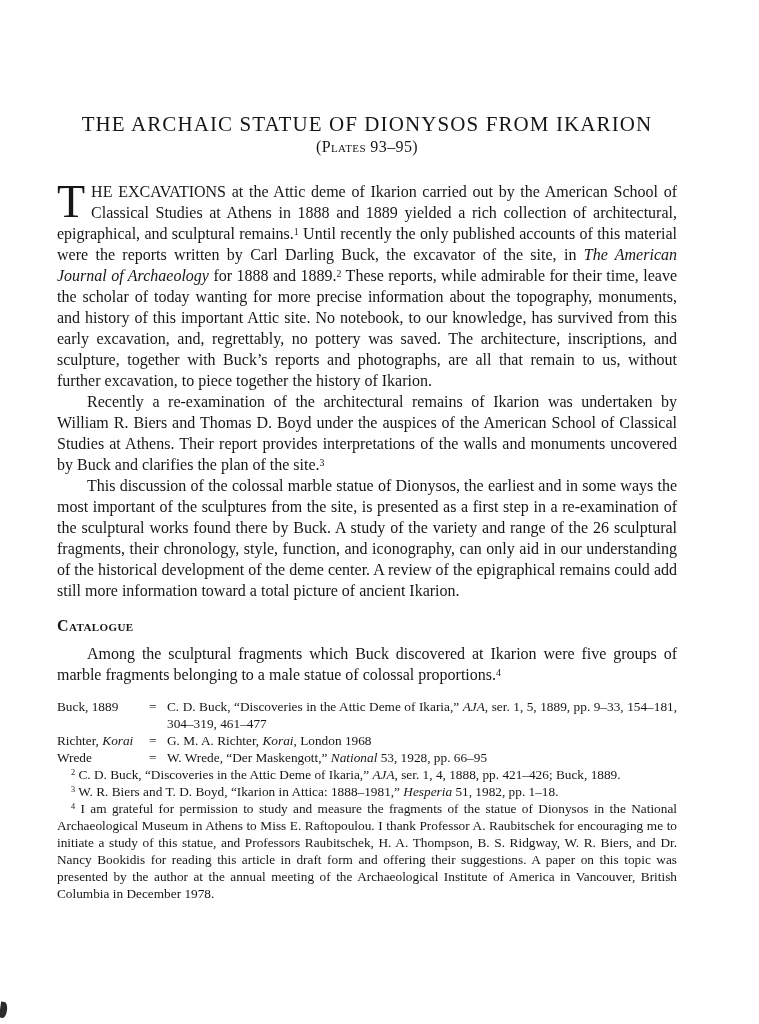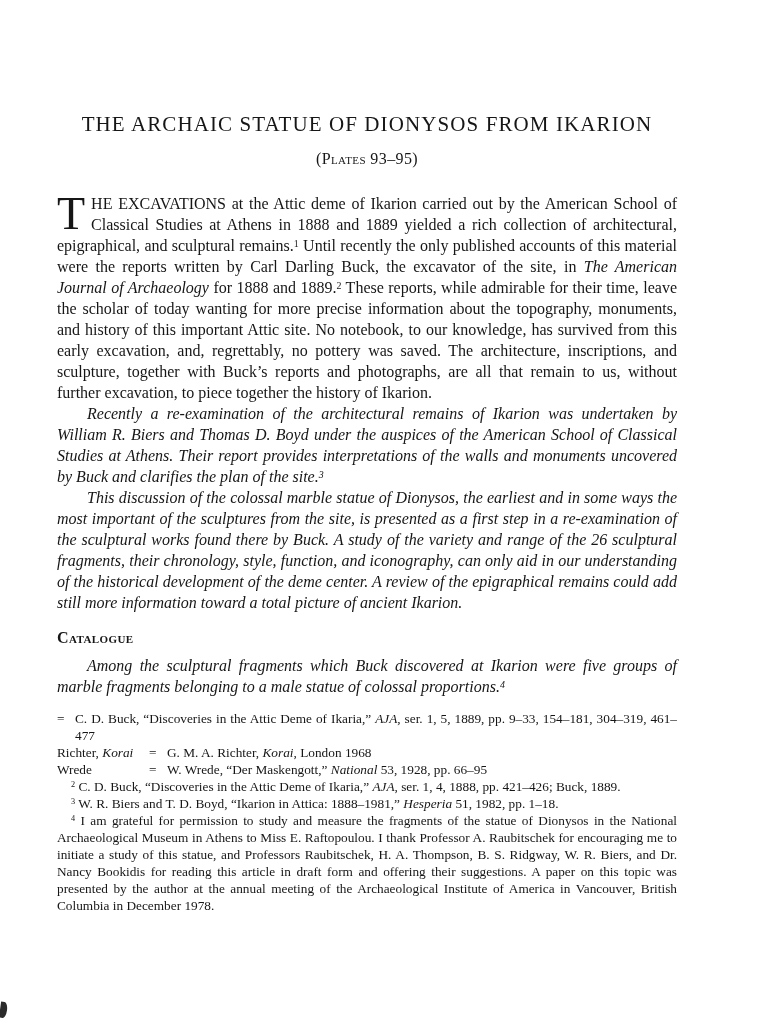--- a/index.html
+++ b/index.html
@@ -20,32 +20,32 @@
   .title {
     margin: 0;
     text-align: center;
     font-size: 21px;
     font-weight: normal;
     letter-spacing: 1.1px;
     white-space: nowrap;
   }
   .plates {
     text-align: center;
-    margin-top: 13px;
+    margin-top: 1px;
     font-size: 16px;
   }
   .sc { font-variant: small-caps; letter-spacing: 0.4px; }
   .body-text {
     margin-top: 25px;
     font-size: 16px;
     line-height: 21px;
     text-align: justify;
   }
   p.para { margin: 0; }
-  p.indent { text-indent: 30px; font-style: italic; }
+  p.indent { text-indent: 30px; }
   .dropcap {
     float: left;
     font-size: 46px;
     line-height: 34px;
     padding: 4px 6px 0 0;
   }
   .section-heading {
     margin: 14px 0 7px 0;
     font-size: 16px;
     font-weight: bold;
@@ -105,20 +105,21 @@
 
     <p class="para indent"><span>Among the sculptural fragments which Buck discovered at Ikarion were five groups of marble fragments belonging to a male statue of colossal proportions.</span><sup>4</sup></p>
 
   </div>
 
   <div class="footnotes">
 
 
     <div class="abbrev-list">
         <div class="abbrev-row">
+          <span class="abbrev-label"><span>Buck, 1889</span></span>
           <span class="abbrev-eq">=</span>
           <span class="abbrev-def"><span>C. D. Buck, “Discoveries in the Attic Deme of Ikaria,” </span><span class="it">AJA</span><span>, ser. 1, 5, 1889, pp. 9–33, 154–181, 304–319, 461–477</span></span>
         </div>
         <div class="abbrev-row">
           <span class="abbrev-label"><span>Richter, </span><span class="it">Korai</span></span>
           <span class="abbrev-eq">=</span>
           <span class="abbrev-def"><span>G. M. A. Richter, </span><span class="it">Korai</span><span>, London 1968</span></span>
         </div>
         <div class="abbrev-row">
           <span class="abbrev-label"><span>Wrede</span></span>

